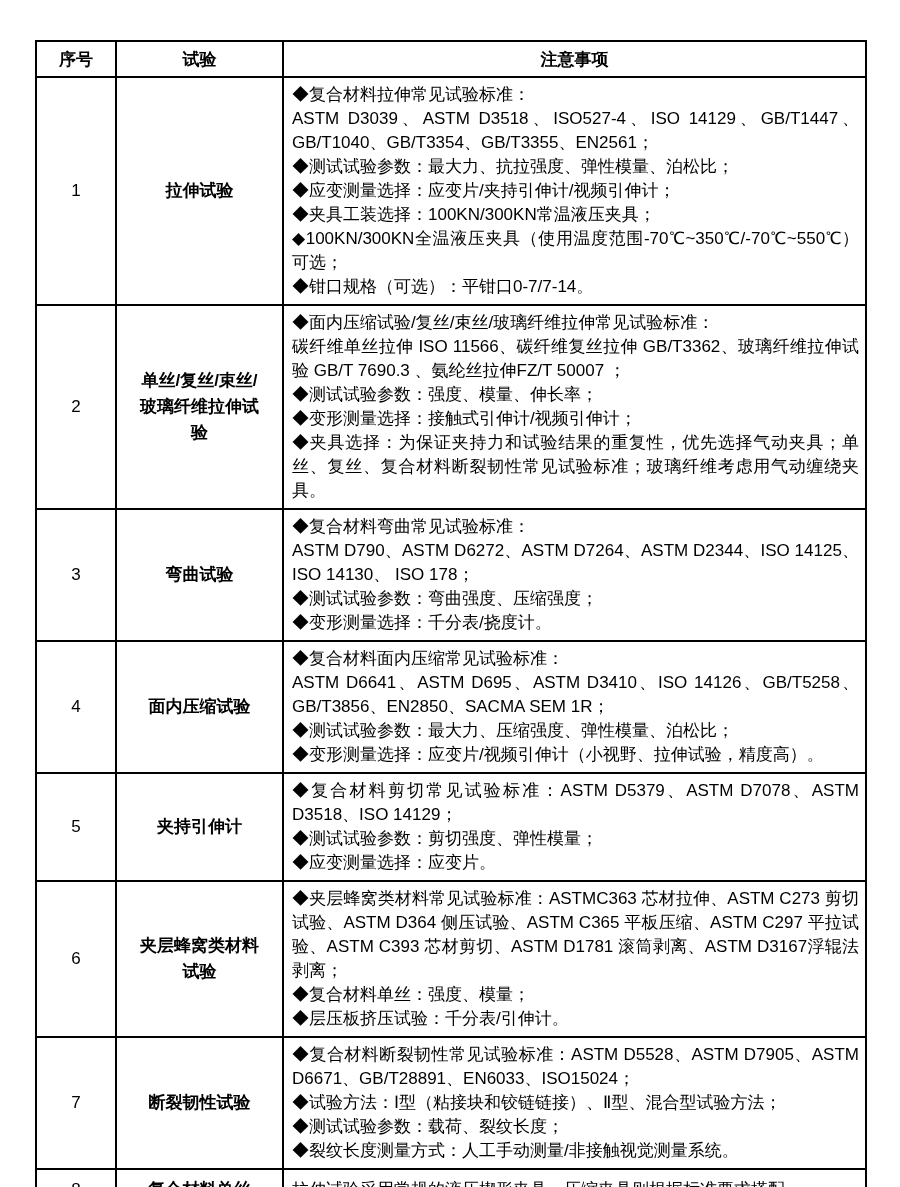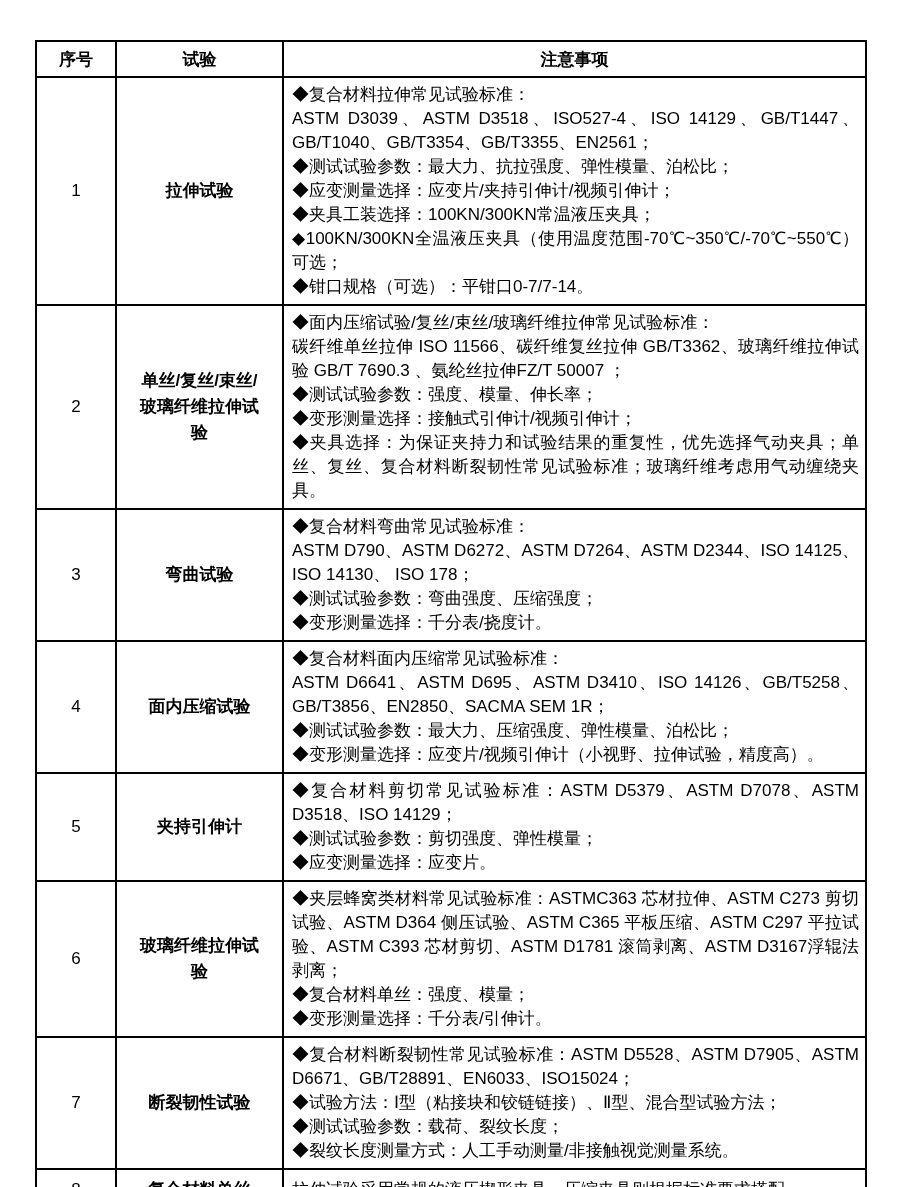--- a/index.html
+++ b/index.html
@@ -141,25 +141,25 @@
     <td class="col-test">夹持引伸计</td>
     <td class="col-notes">
             <div class="note-p">◆复合材料剪切常见试验标准：ASTM D5379、ASTM D7078、ASTM D3518、ISO 14129；</div>
             <div class="note-p">◆测试试验参数：剪切强度、弹性模量；</div>
             <div class="note-p">◆应变测量选择：应变片。</div>
           </td>
   </tr>
 
   <tr>
     <td class="col-no">6</td>
-    <td class="col-test">玻璃纤维拉伸试验</td>
+    <td class="col-test">夹层蜂窝类材料试验</td>
     <td class="col-notes">
             <div class="note-p">◆夹层蜂窝类材料常见试验标准：ASTMC363 芯材拉伸、ASTM C273 剪切试验、ASTM D364 侧压试验、ASTM C365 平板压缩、ASTM C297 平拉试验、ASTM C393 芯材剪切、ASTM D1781 滚筒剥离、ASTM D3167浮辊法剥离；</div>
             <div class="note-p">◆复合材料单丝：强度、模量；</div>
-            <div class="note-p">◆变形测量选择：千分表/引伸计。</div>
+            <div class="note-p">◆层压板挤压试验：千分表/引伸计。</div>
           </td>
   </tr>
 
   <tr>
     <td class="col-no">7</td>
     <td class="col-test">断裂韧性试验</td>
     <td class="col-notes">
             <div class="note-p">◆复合材料断裂韧性常见试验标准：ASTM D5528、ASTM D7905、ASTM D6671、GB/T28891、EN6033、ISO15024；</div>
             <div class="note-p">◆试验方法：Ⅰ型（粘接块和铰链链接）、Ⅱ型、混合型试验方法；</div>
             <div class="note-p">◆测试试验参数：载荷、裂纹长度；</div>

